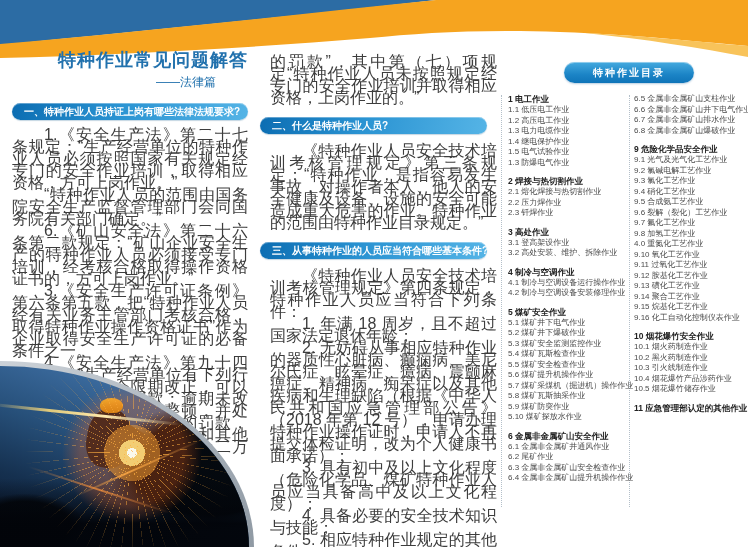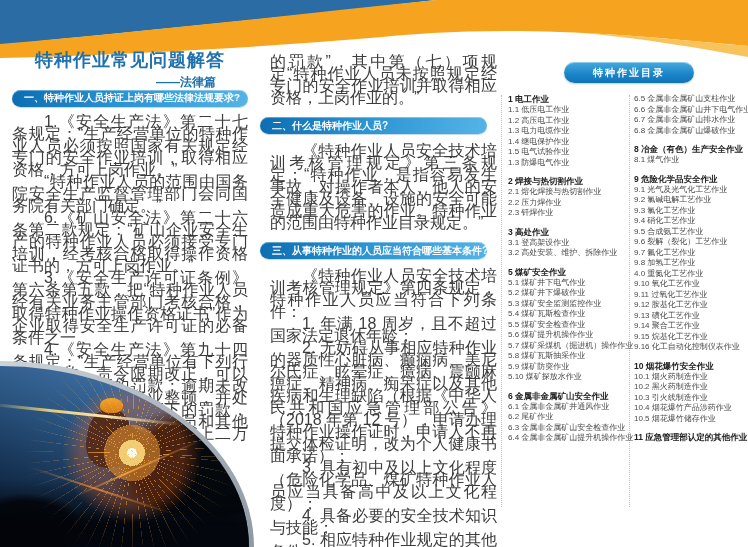--- a/index.html
+++ b/index.html
@@ -19,28 +19,28 @@
   .banner{
     box-sizing:border-box;height:17px;line-height:17px;border-radius:9px;
     padding-left:12px;color:#fff;font-size:10px;font-weight:bold;
     background:linear-gradient(100deg,#0c6db2 0%,#2a93d2 45%,#55b4e6 100%);
     box-shadow:inset 0 1px 0 rgba(255,255,255,.35), 0 1px 1px rgba(20,90,140,.25);
     white-space:nowrap;overflow:hidden;
   }
   
   .left-panel{position:absolute;left:12px;top:48px;width:236px;}
   .page-title{
-    margin:0;text-align:center;font-size:18px;font-weight:bold;color:#2171ad;
+    margin:0;text-align:right;font-size:18px;font-weight:bold;color:#2171ad;
     letter-spacing:1px;line-height:24px;
   }
   .page-subtitle{
-    text-align:right;padding-right:32px;font-size:12px;font-weight:bold;
+    text-align:right;padding-right:32px;font-size:12px;font-weight:normal;
     color:#2171ad;line-height:16px;margin-top:2px;
   }
-  .left-panel .banner{font-family:Liberation Mono, monospace;}
+  .left-panel .banner{margin-top:13px;}
   .left-panel .body-text{margin-top:9px;}
   
   .mid-panel{position:absolute;left:270px;top:56px;width:227px;}
   .mid-panel .banner{margin:13px 0 11px -10px;width:227px;}
   
   .vdiv{position:absolute;top:95px;height:412px;width:0;border-left:1px dotted #b3bfc9;}
   .d1{left:501px;}
   .d2{left:629px;}
   
   .right-panel{position:absolute;left:506px;top:0;width:242px;height:547px;}
@@ -162,20 +162,25 @@
           <div class="cat-item">2.1 熔化焊接与热切割作业</div>
           <div class="cat-item">2.2 压力焊作业</div>
           <div class="cat-item">2.3 钎焊作业</div>
         </div>
         <div class="cat-group">
           <div class="cat-header">3 高处作业</div>
           <div class="cat-item">3.1 登高架设作业</div>
           <div class="cat-item">3.2 高处安装、维护、拆除作业</div>
         </div>
         <div class="cat-group">
+          <div class="cat-header">4 制冷与空调作业</div>
+          <div class="cat-item">4.1 制冷与空调设备运行操作作业</div>
+          <div class="cat-item">4.2 制冷与空调设备安装修理作业</div>
+        </div>
+        <div class="cat-group">
           <div class="cat-header">5 煤矿安全作业</div>
           <div class="cat-item">5.1 煤矿井下电气作业</div>
           <div class="cat-item">5.2 煤矿井下爆破作业</div>
           <div class="cat-item">5.3 煤矿安全监测监控作业</div>
           <div class="cat-item">5.4 煤矿瓦斯检查作业</div>
           <div class="cat-item">5.5 煤矿安全检查作业</div>
           <div class="cat-item">5.6 煤矿提升机操作作业</div>
           <div class="cat-item">5.7 煤矿采煤机（掘进机）操作作业</div>
           <div class="cat-item">5.8 煤矿瓦斯抽采作业</div>
           <div class="cat-item">5.9 煤矿防突作业</div>
@@ -188,24 +193,20 @@
           <div class="cat-item">6.3 金属非金属矿山安全检查作业</div>
           <div class="cat-item">6.4 金属非金属矿山提升机操作作业</div>
         </div>
       </div>
     <div class="cat-col c2">
         <div class="cat-group">
           <div class="cat-item">6.5 金属非金属矿山支柱作业</div>
           <div class="cat-item">6.6 金属非金属矿山井下电气作业</div>
           <div class="cat-item">6.7 金属非金属矿山排水作业</div>
           <div class="cat-item">6.8 金属非金属矿山爆破作业</div>
-        </div>
-        <div class="cat-group">
-          <div class="cat-header">8 冶金（有色）生产安全作业</div>
-          <div class="cat-item">8.1 煤气作业</div>
         </div>
         <div class="cat-group">
           <div class="cat-header">9 危险化学品安全作业</div>
           <div class="cat-item">9.1 光气及光气化工艺作业</div>
           <div class="cat-item">9.2 氯碱电解工艺作业</div>
           <div class="cat-item">9.3 氯化工艺作业</div>
           <div class="cat-item">9.4 硝化工艺作业</div>
           <div class="cat-item">9.5 合成氨工艺作业</div>
           <div class="cat-item">9.6 裂解（裂化）工艺作业</div>
           <div class="cat-item">9.7 氟化工艺作业</div>

